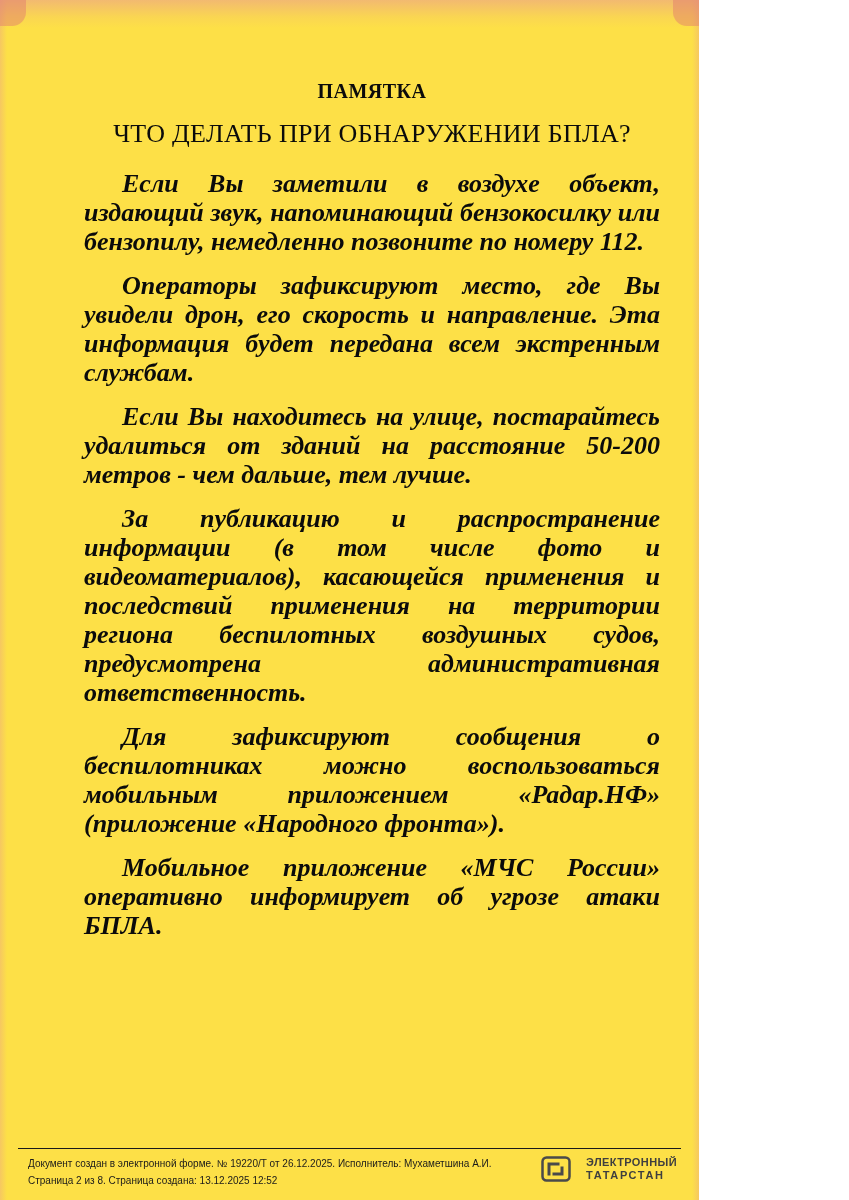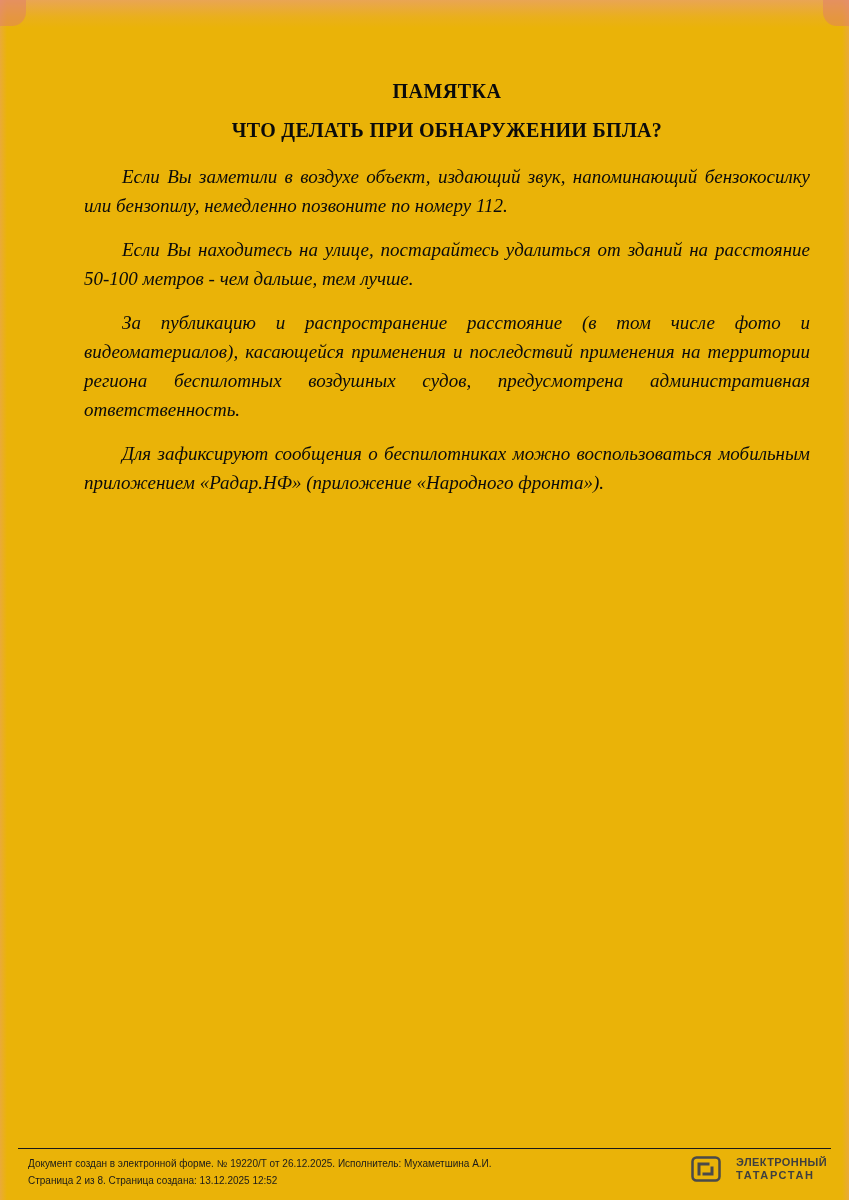--- a/index.html
+++ b/index.html
@@ -2,23 +2,23 @@
 <html lang="ru"><head>
 <meta charset="utf-8">
 <style>
   html, body {
     margin: 0;
     padding: 0;
     background: #ffffff;
   }
   .page {
     position: relative;
-    width: 849px;
+    width: 699px;
     height: 1200px;
-    background: #eab308;
+    background: #fde047;
     overflow: hidden;
     font-family: "Liberation Serif", serif;
   }
   
   .edge-top {
     position: absolute;
     top: 0; left: 0; right: 0;
     height: 28px;
     background: linear-gradient(180deg, rgba(233,154,146,0.55) 0%, rgba(233,154,146,0.15) 60%, rgba(233,154,146,0) 100%);
     pointer-events: none;
@@ -50,29 +50,29 @@
   }
   .doc-title {
     text-align: center;
     font-weight: bold;
     font-size: 20px;
     letter-spacing: 0.5px;
     margin: 0 0 16px 0;
   }
   .doc-subtitle {
     text-align: center;
-    font-weight: bold;
-    font-size: 20px;
+    font-weight: normal;
+    font-size: 26px;
     letter-spacing: 0.3px;
     margin: 0 0 20px 0;
   }
   .para {
     font-style: italic;
-    font-weight: normal;
-    font-size: 19px;
+    font-weight: bold;
+    font-size: 26px;
     line-height: 29px;
     text-align: justify;
     text-indent: 38px;
     margin: 0 0 15px 0;
   }
 
   .footer {
     position: absolute;
     left: 0;
     right: 0;
@@ -125,23 +125,25 @@
   <div class="edge-left"></div>
   <div class="edge-right"></div>
   <div class="corner tl"></div>
   <div class="corner tr"></div>
 
   <div class="content">
     <h1 class="doc-title">ПАМЯТКА</h1>
     <h2 class="doc-subtitle">ЧТО ДЕЛАТЬ ПРИ ОБНАРУЖЕНИИ БПЛА?</h2>
 
     <p class="para">Если Вы заметили в воздухе объект, издающий звук, напоминающий бензокосилку или бензопилу, немедленно позвоните по номеру 112.</p>
-    <p class="para">Если Вы находитесь на улице, постарайтесь удалиться от зданий на расстояние 50-100 метров - чем дальше, тем лучше.</p>
-    <p class="para">За публикацию и распространение расстояние (в том числе фото и видеоматериалов), касающейся применения и последствий применения на территории региона беспилотных воздушных судов, предусмотрена административная ответственность.</p>
+    <p class="para">Операторы зафиксируют место, где Вы увидели дрон, его скорость и направление. Эта информация будет передана всем экстренным службам.</p>
+    <p class="para">Если Вы находитесь на улице, постарайтесь удалиться от зданий на расстояние 50-200 метров - чем дальше, тем лучше.</p>
+    <p class="para">За публикацию и распространение информации (в том числе фото и видеоматериалов), касающейся применения и последствий применения на территории региона беспилотных воздушных судов, предусмотрена административная ответственность.</p>
     <p class="para">Для зафиксируют сообщения о беспилотниках можно воспользоваться мобильным приложением «Радар.НФ» (приложение «Народного фронта»).</p>
+    <p class="para">Мобильное приложение «МЧС России» оперативно информирует об угрозе атаки БПЛА.</p>
   </div>
 
   <div class="footer">
     <div class="footer-divider"></div>
     <div class="footer-meta">
       <div>Документ создан в электронной форме. № 19220/Т от 26.12.2025. Исполнитель: Мухаметшина А.И.</div>
       <div>Страница 2 из 8. Страница создана: 13.12.2025 12:52</div>
     </div>
     <div class="footer-logo">
       <span class="logo-mark">

